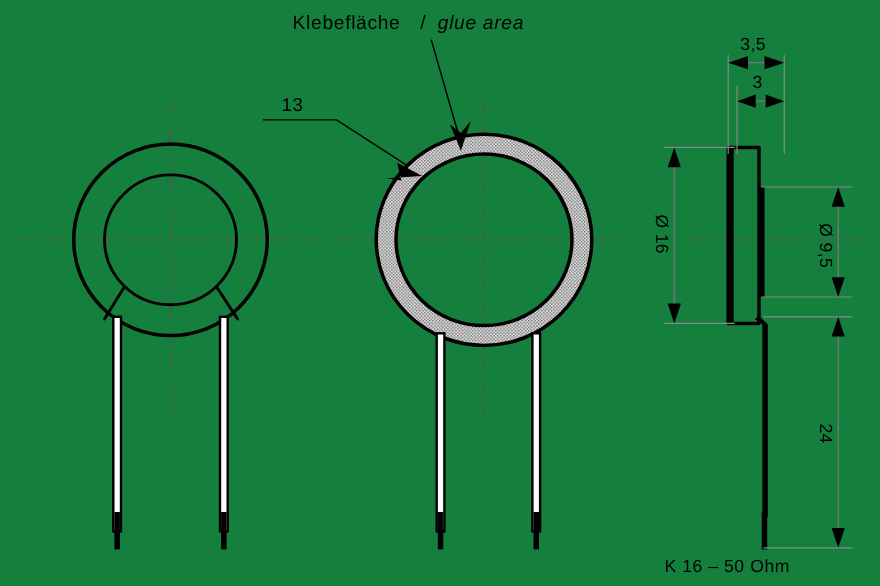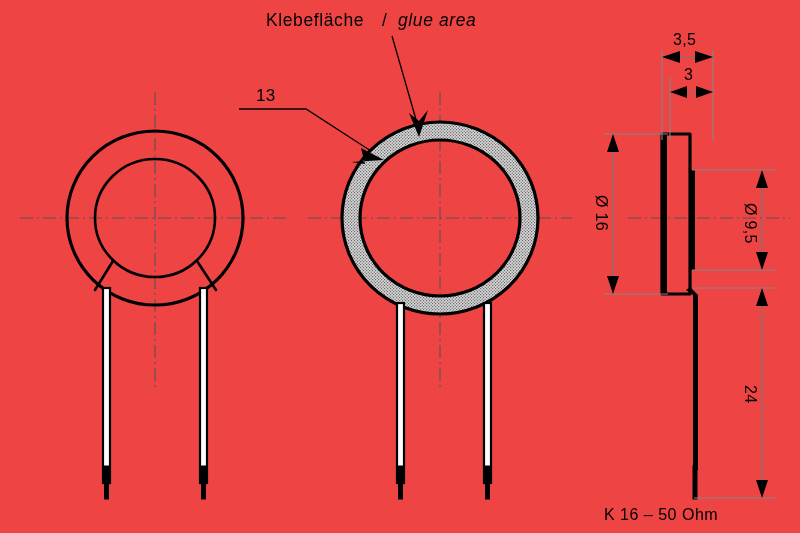--- a/index.html
+++ b/index.html
@@ -10,21 +10,21 @@
   body {
     width: 800px;
     height: 533px;
     overflow: hidden;
     font-family: "Liberation Sans", sans-serif;
   }
   #drawing-root {
     position: relative;
     width: 800px;
     height: 533px;
-    background: #ef4444;
+    background: #15803d;
   }
   svg.sheet {
     display: block;
     width: 800px;
     height: 533px;
   }
   .txt {
     font-family: "Liberation Sans", sans-serif;
     fill: #000000;
     font-size: 17px;

